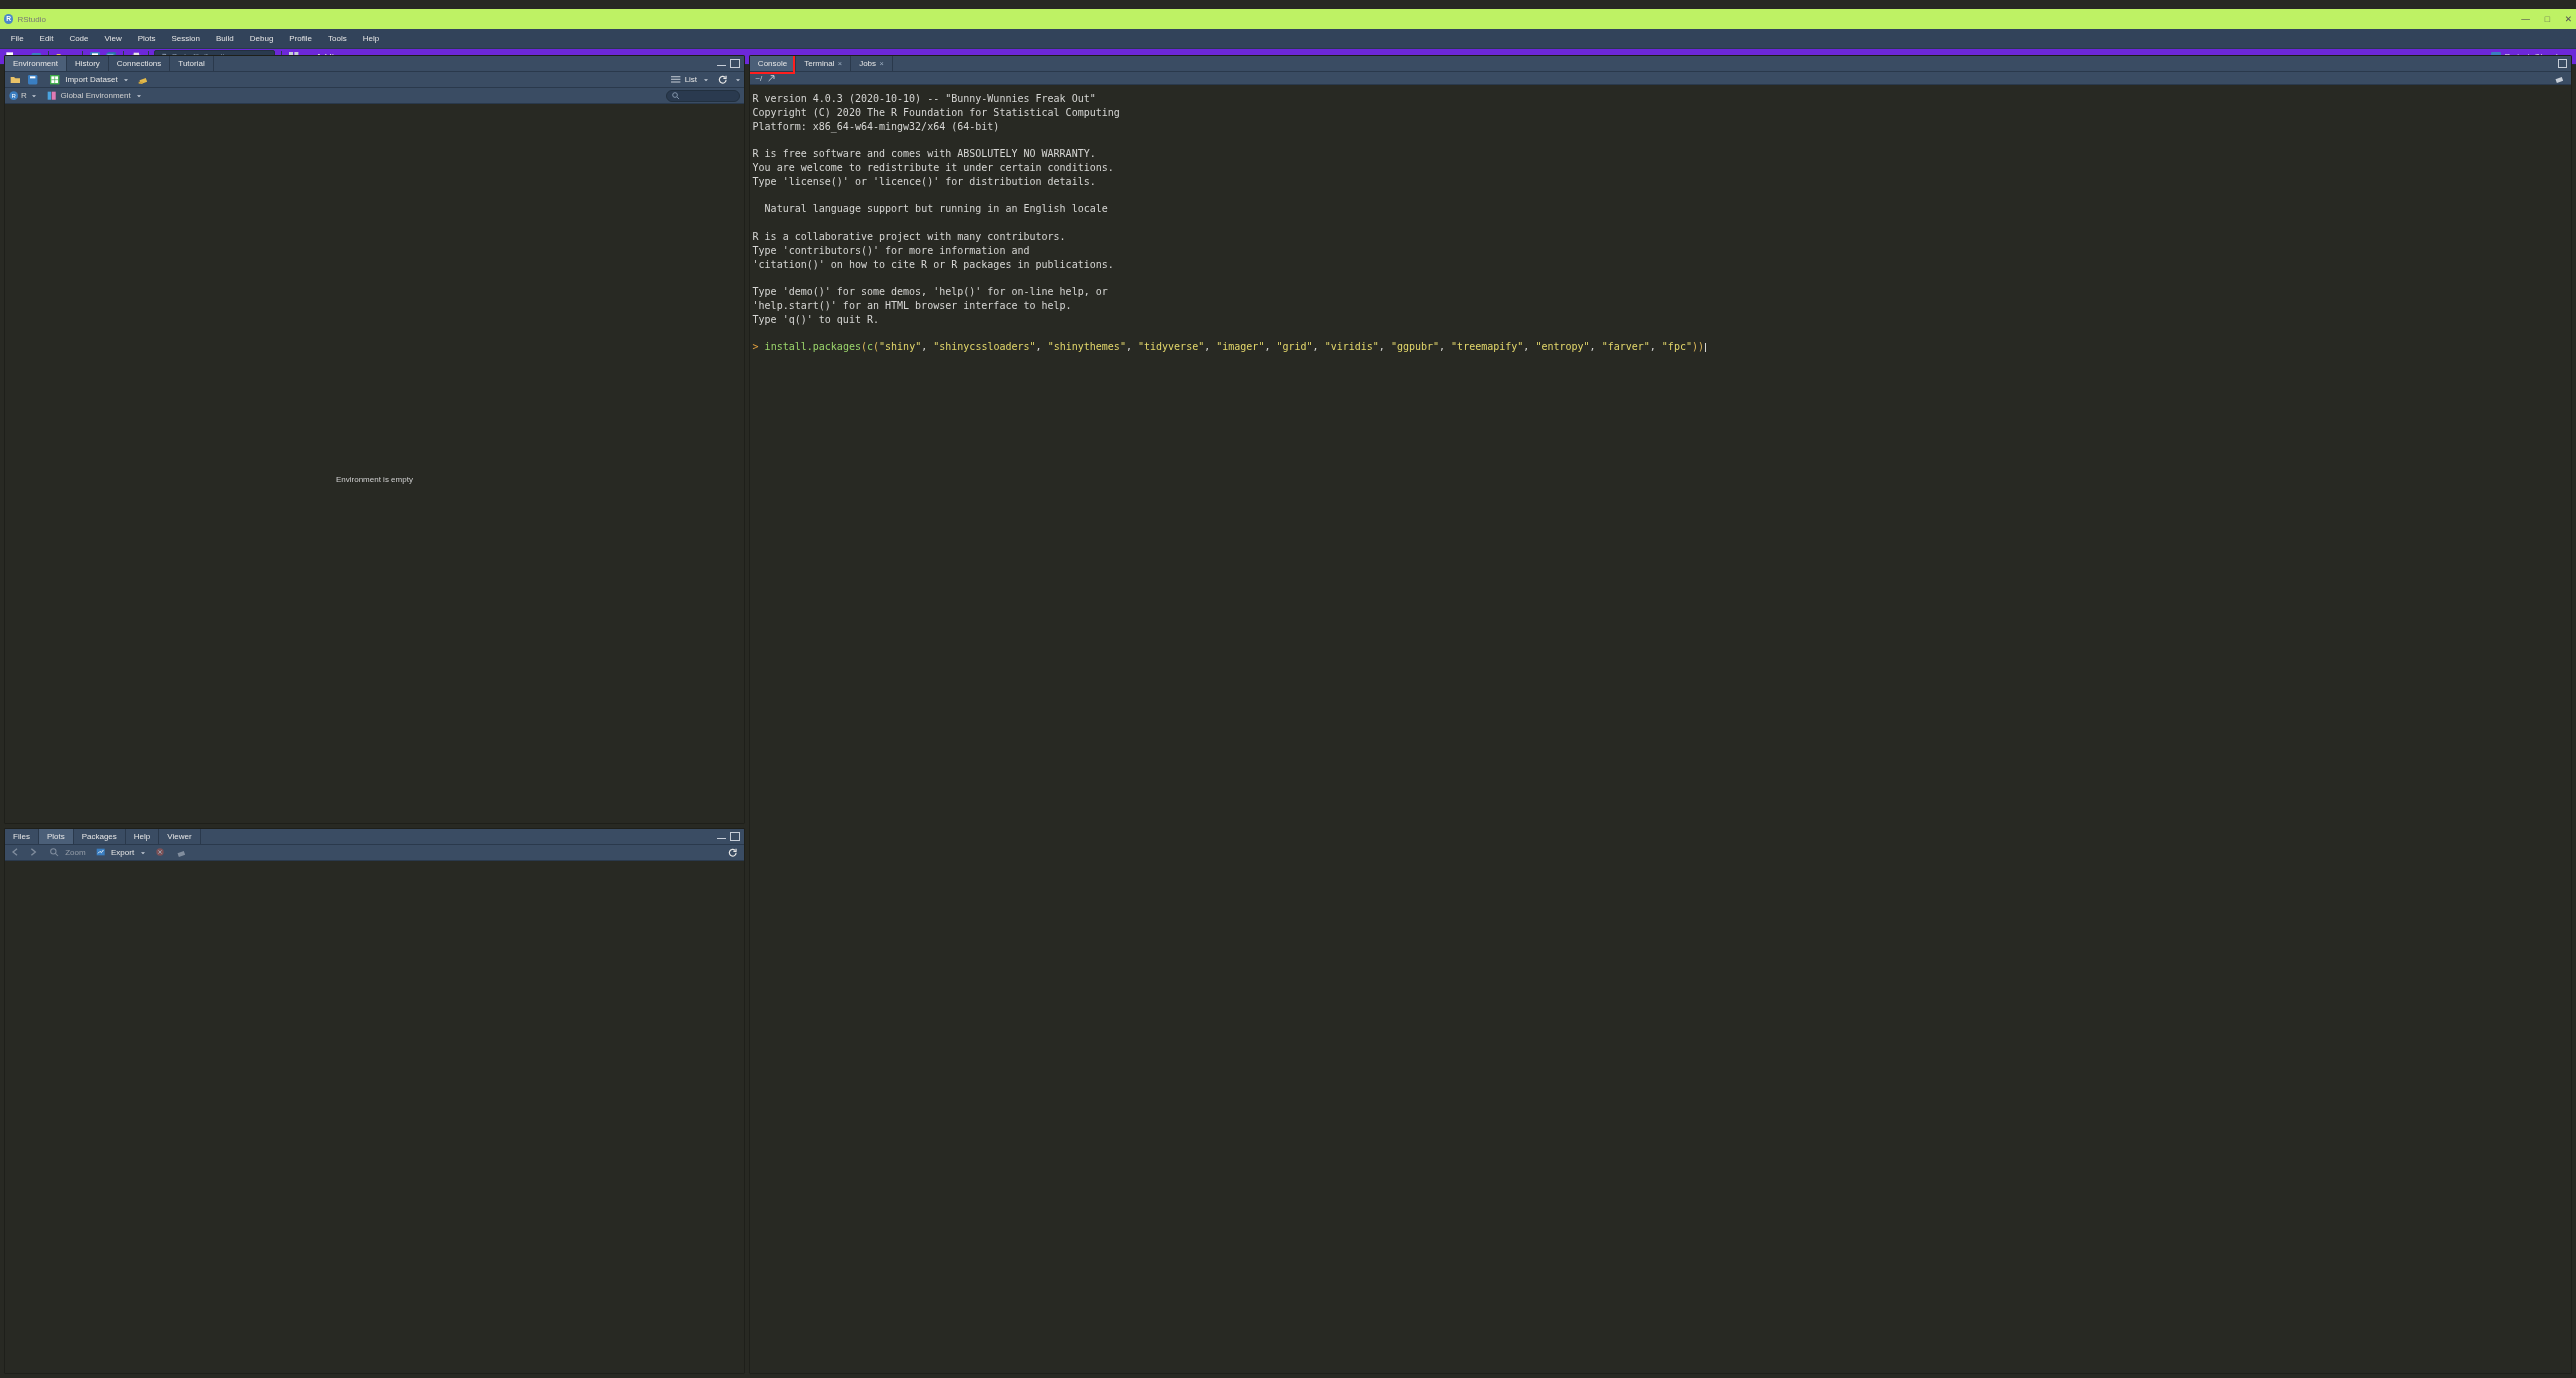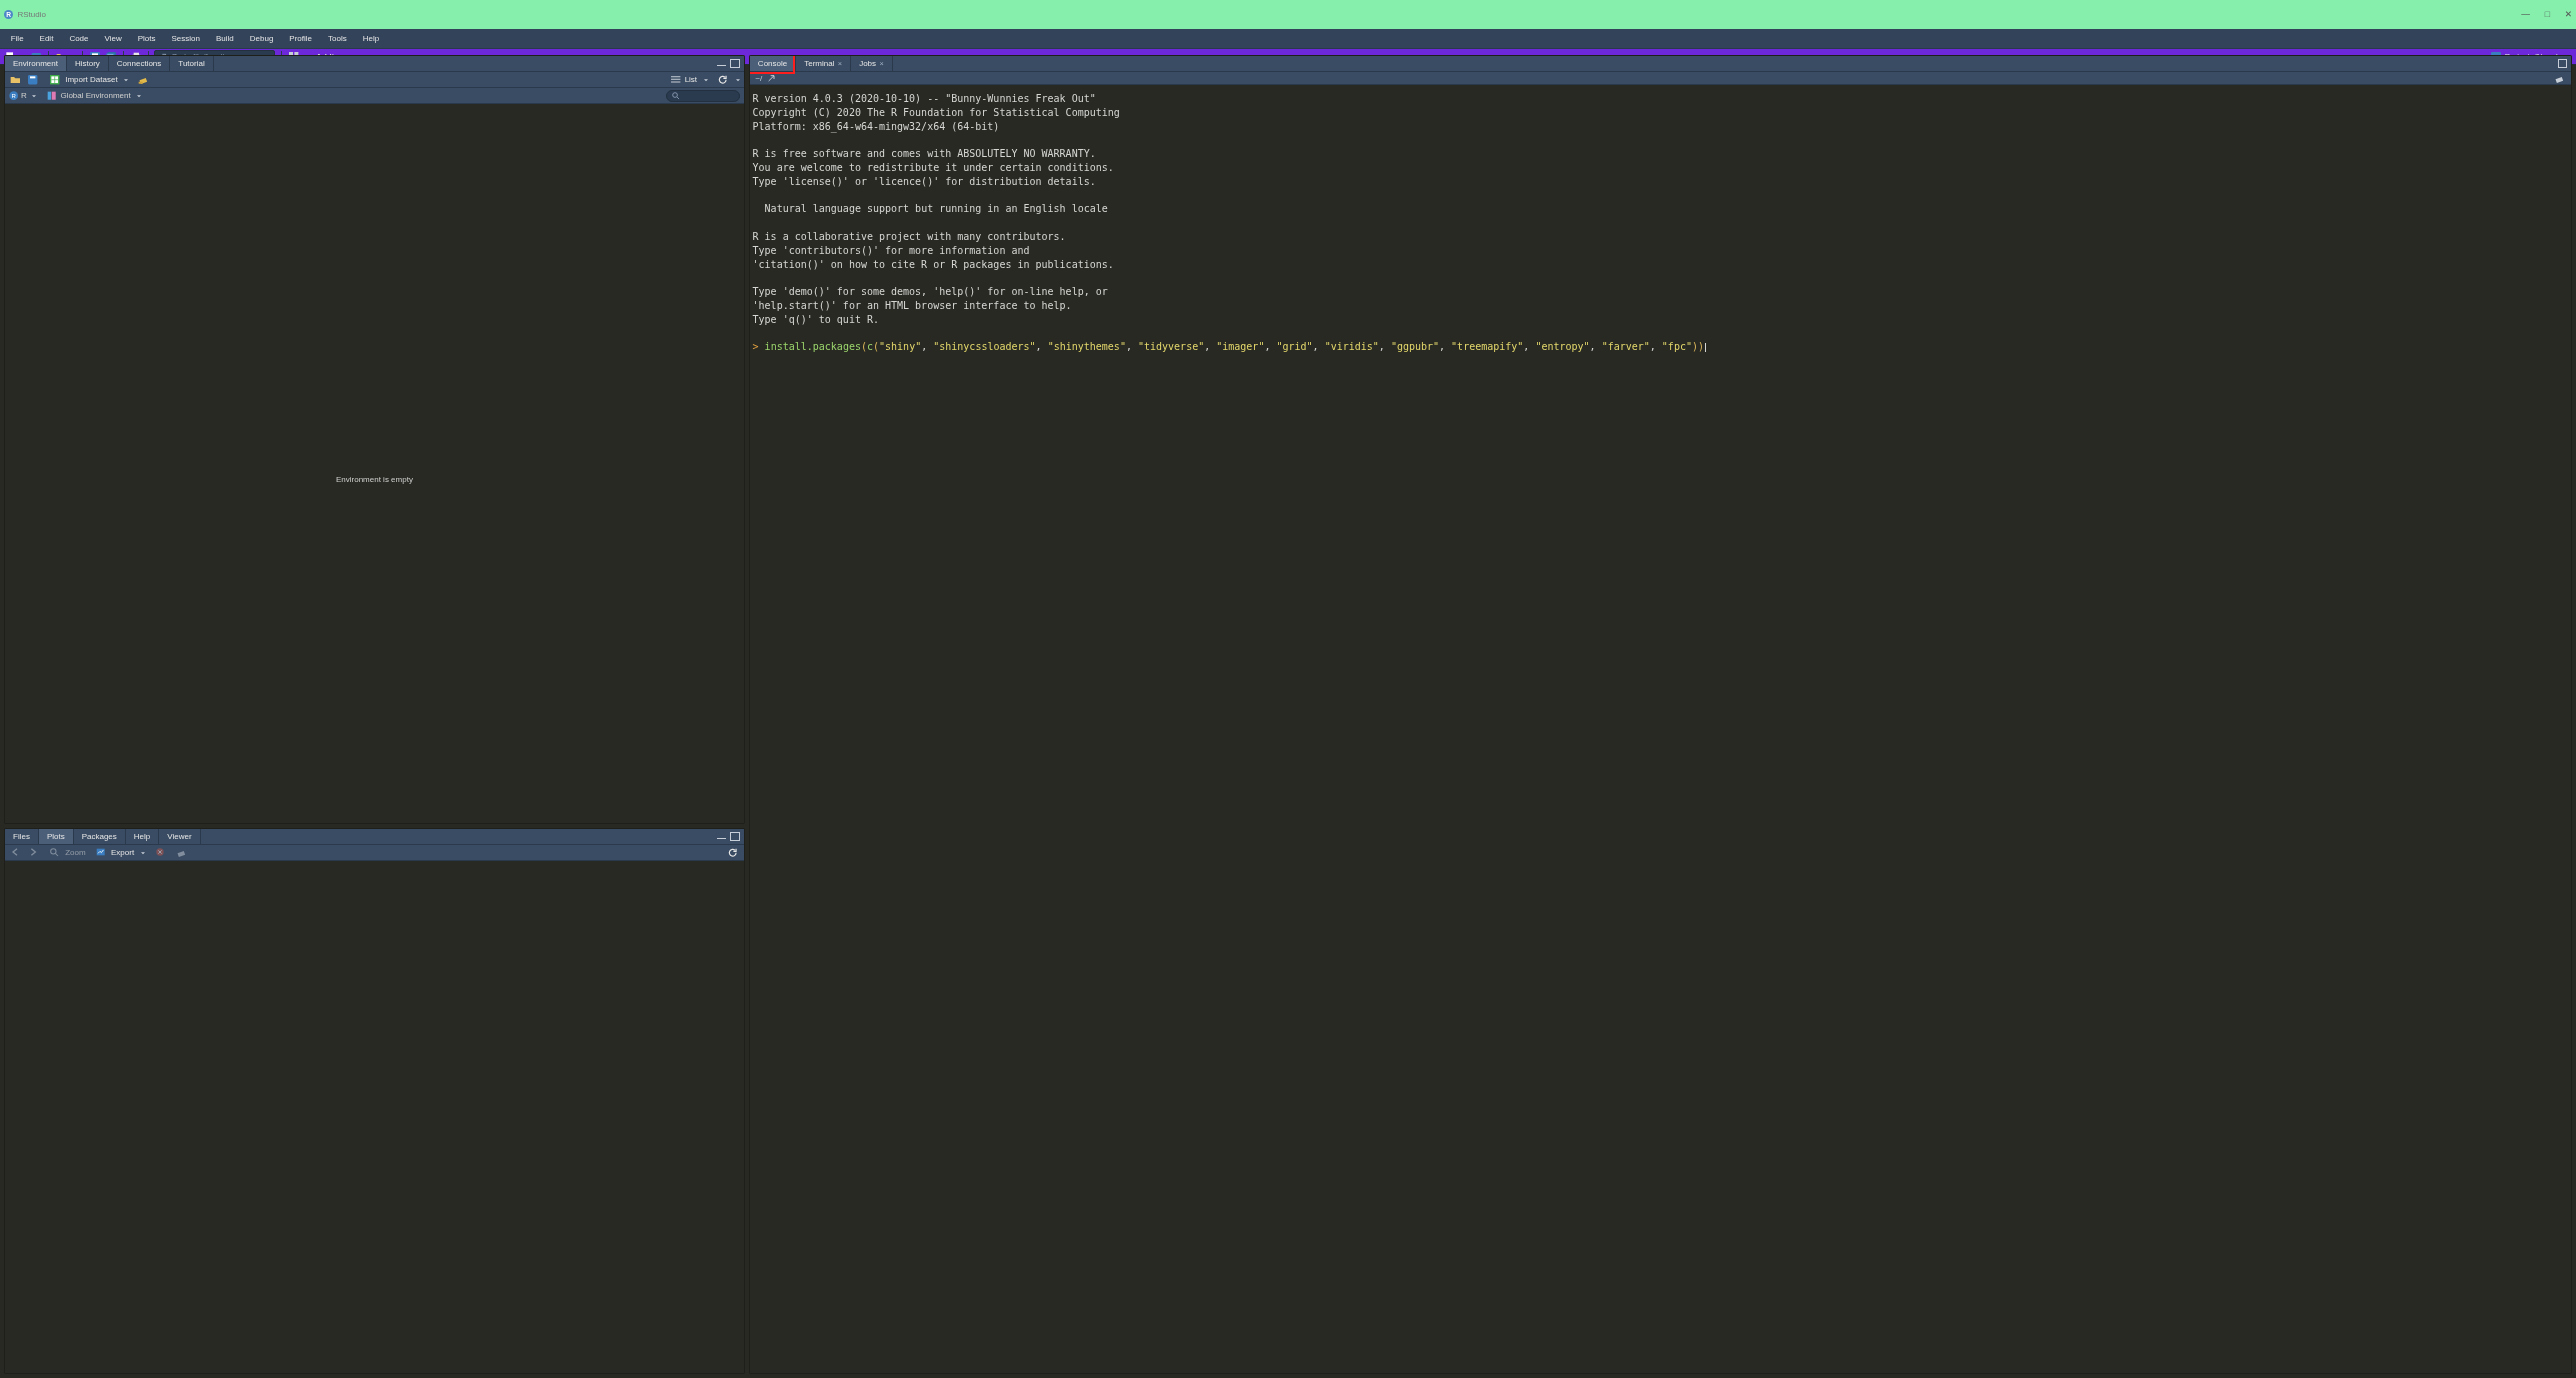--- a/index.html
+++ b/index.html
@@ -1,18 +1,18 @@
 <!DOCTYPE html>
 <html><head>
 <meta charset="utf-8">
 <style>
   * { margin: 0; padding: 0; box-sizing: border-box; }
   html, body { width: 100%; height: 100%; font-family: "Segoe UI", Tahoma, sans-serif; font-size: 8px; color: #d0d0cf; background:#282923; }
   
-  .titlebar { height: 29px; background: #86efac; display:flex; align-items:center; padding: 0 4px; color:#777; user-select:none;}
+  .titlebar { height: 20px; background: #bef264; display:flex; align-items:center; padding: 0 4px; color:#777; user-select:none;margin-top:9px;}
   .titlebar .logo { width:9.4px; height:9.4px; border-radius:50%; background:#4c88c8; color:#fff; font-size:6.7px; font-weight:bold; display:flex; align-items:center; justify-content:center; margin-right:4px;}
   .titlebar .win-controls { margin-left:auto; display:flex; gap:14.8px; color:#555;}
   .titlebar .win-controls span{ font-size:8.7px; line-height:1;}
   
   .menubar { height: 19px; background:#32435a; display:flex; align-items:center; padding:0 2.7px; gap:0; }
   .menubar .item{ padding:0 8px; line-height:19px; color:#e6e6e6; cursor:default;}
   
   .gtoolbar{ height:17.4px; background:#6d28d9; border-top:0.7px solid #2a394c; border-bottom:0.7px solid #222c38; display:flex; align-items:center; padding:0 4px; gap:2.7px;}
   .gtoolbar .sep{ width:0.7px; height:12px; background:#2a394c; margin:0 2.7px;}
   .iconbtn{ width:13.4px; height:13.4px; display:flex; align-items:center; justify-content:center; border-radius:1.3px;}

